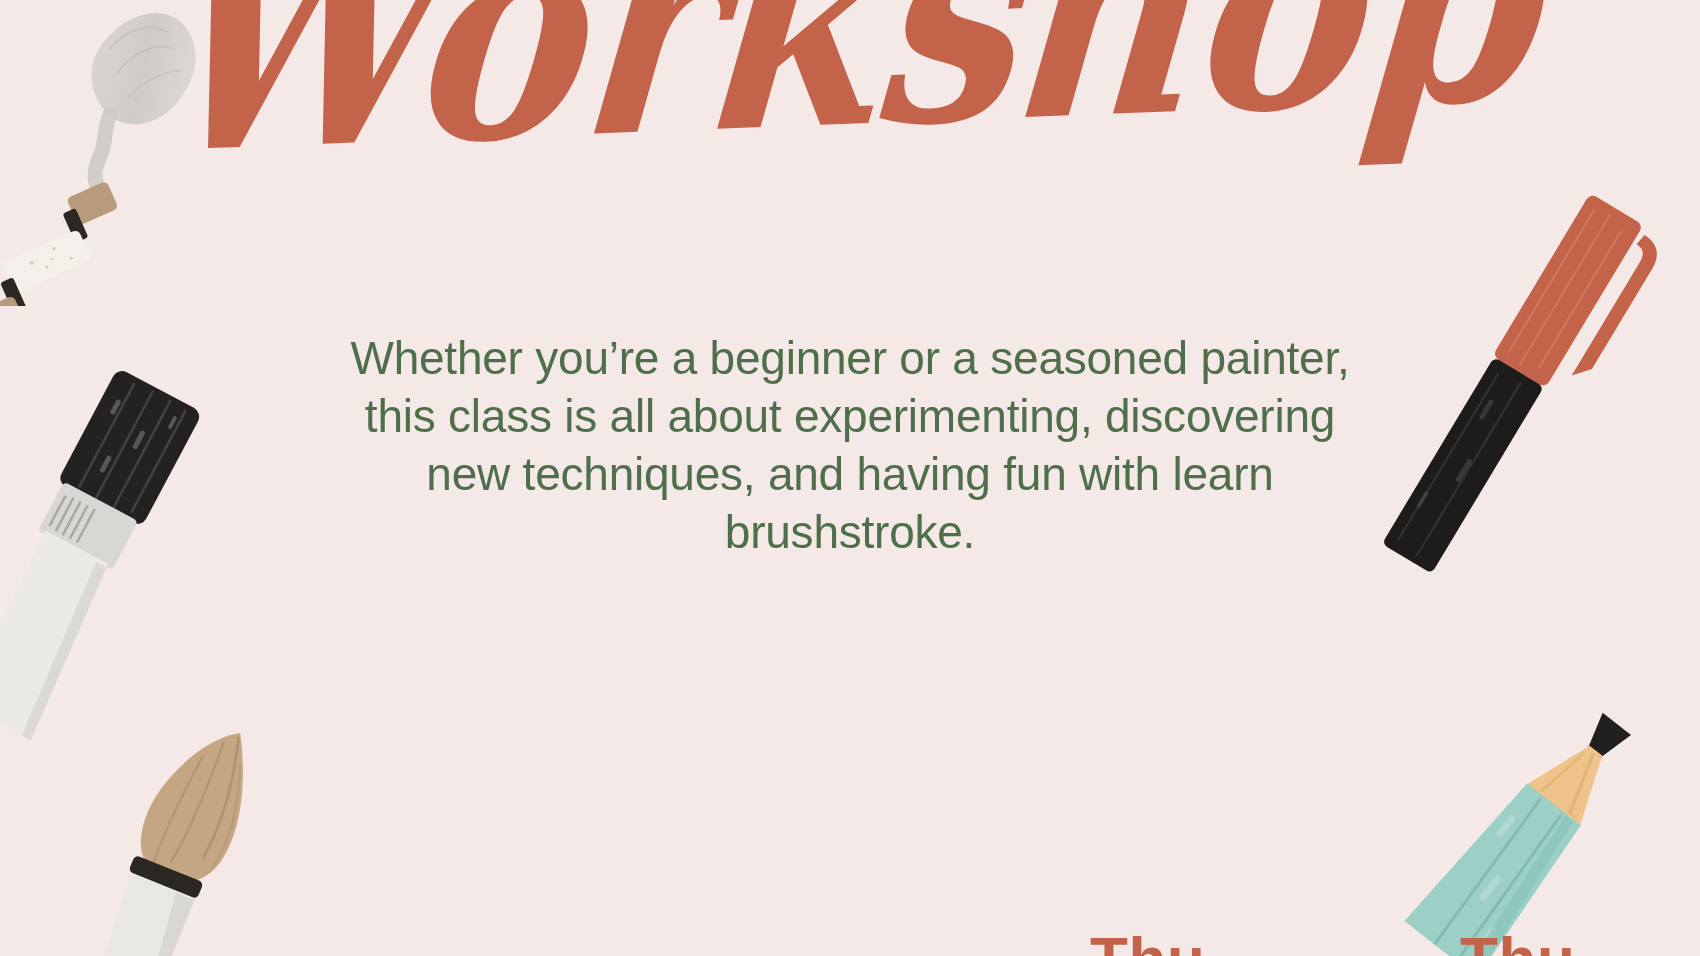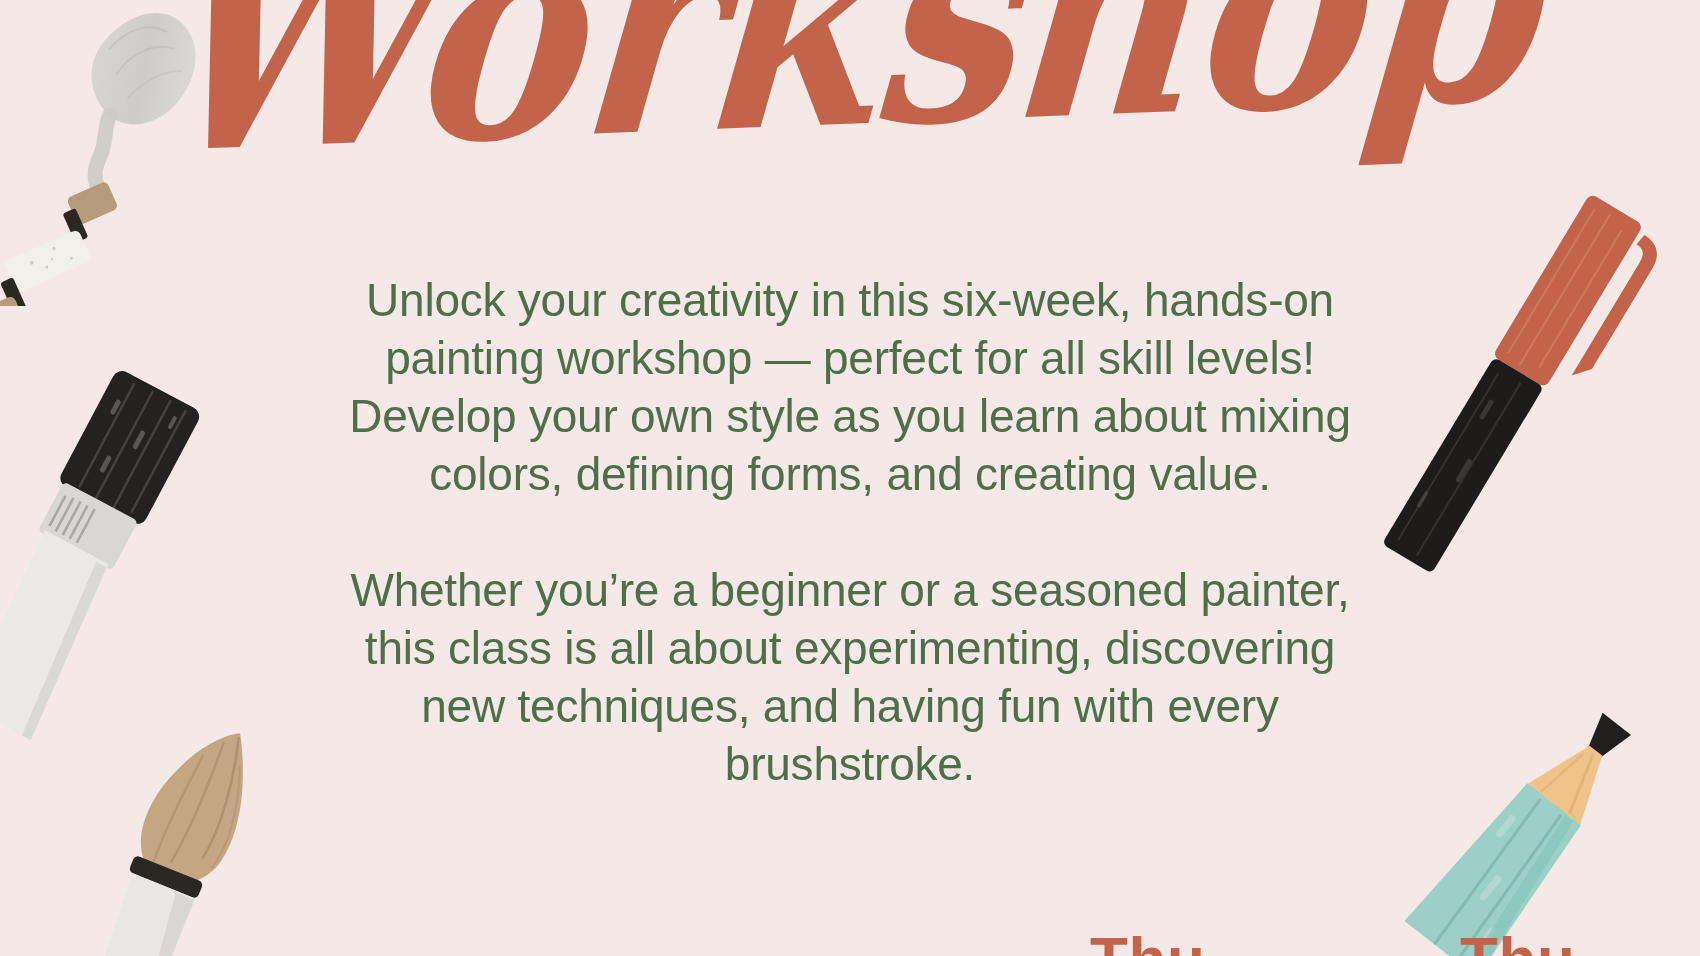--- a/index.html
+++ b/index.html
@@ -234,23 +234,22 @@
         <path d="M206 108 L226 290 L212 290 L196 108 Z" fill="#86C2B8" opacity="0.6"></path>
       </g>
     </svg>
   </div>
 
   <div id="title-wrap">
     <span id="title">Workshop</span>
   </div>
 
   <div id="body-copy">
-    <p class="para">Unlock your creativity in this six-week, hands-on painting workshop — perfect for all skill levels! Develop your own style as you learn about mixing colors, defining forms, and creating value.</p>
     <div class="gap"></div>
-    <p class="para">Whether you’re a beginner or a seasoned painter, this class is all about experimenting, discovering new techniques, and having fun with every brushstroke.</p>
+    <p class="para">Whether you’re a beginner or a seasoned painter, this class is all about experimenting, discovering new techniques, and having fun with learn brushstroke.</p>
   </div>
 
   <div id="bottom-strip">
     <span class="frag" id="frag-left">Thu</span>
     <span class="frag" id="frag-right">Thu</span>
   </div>
 
 </div>
 
 </body></html>

